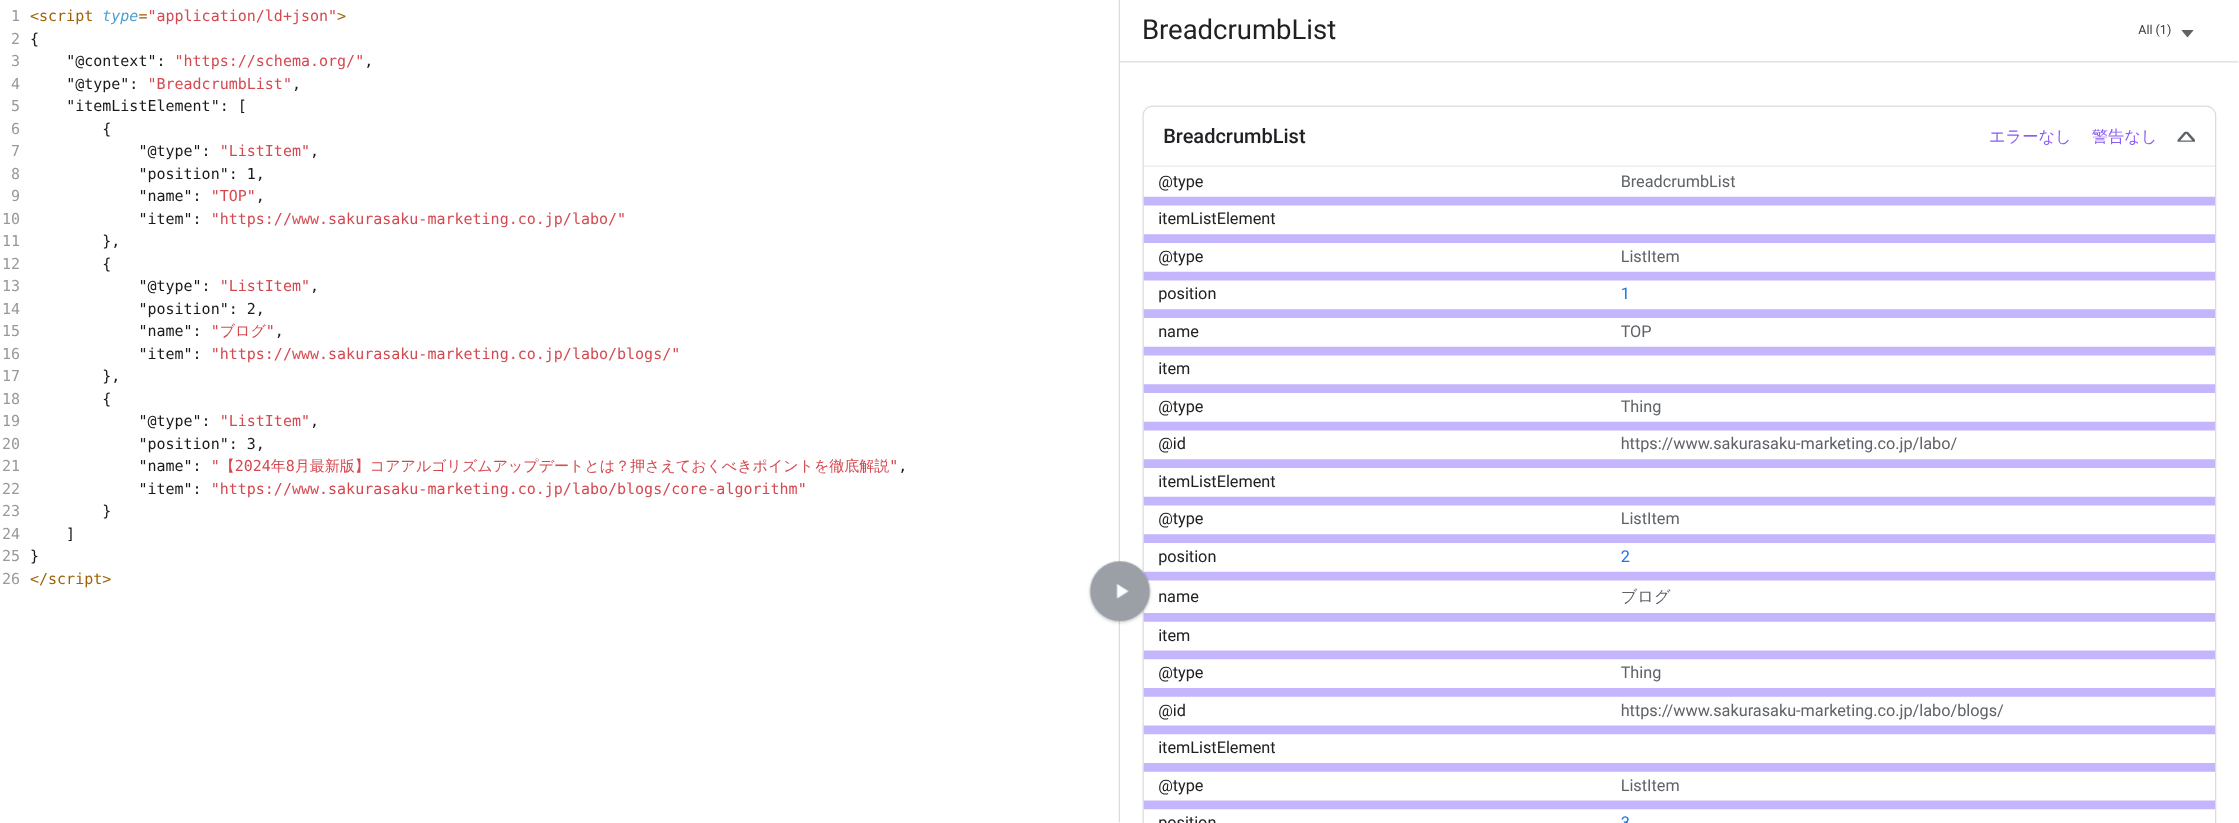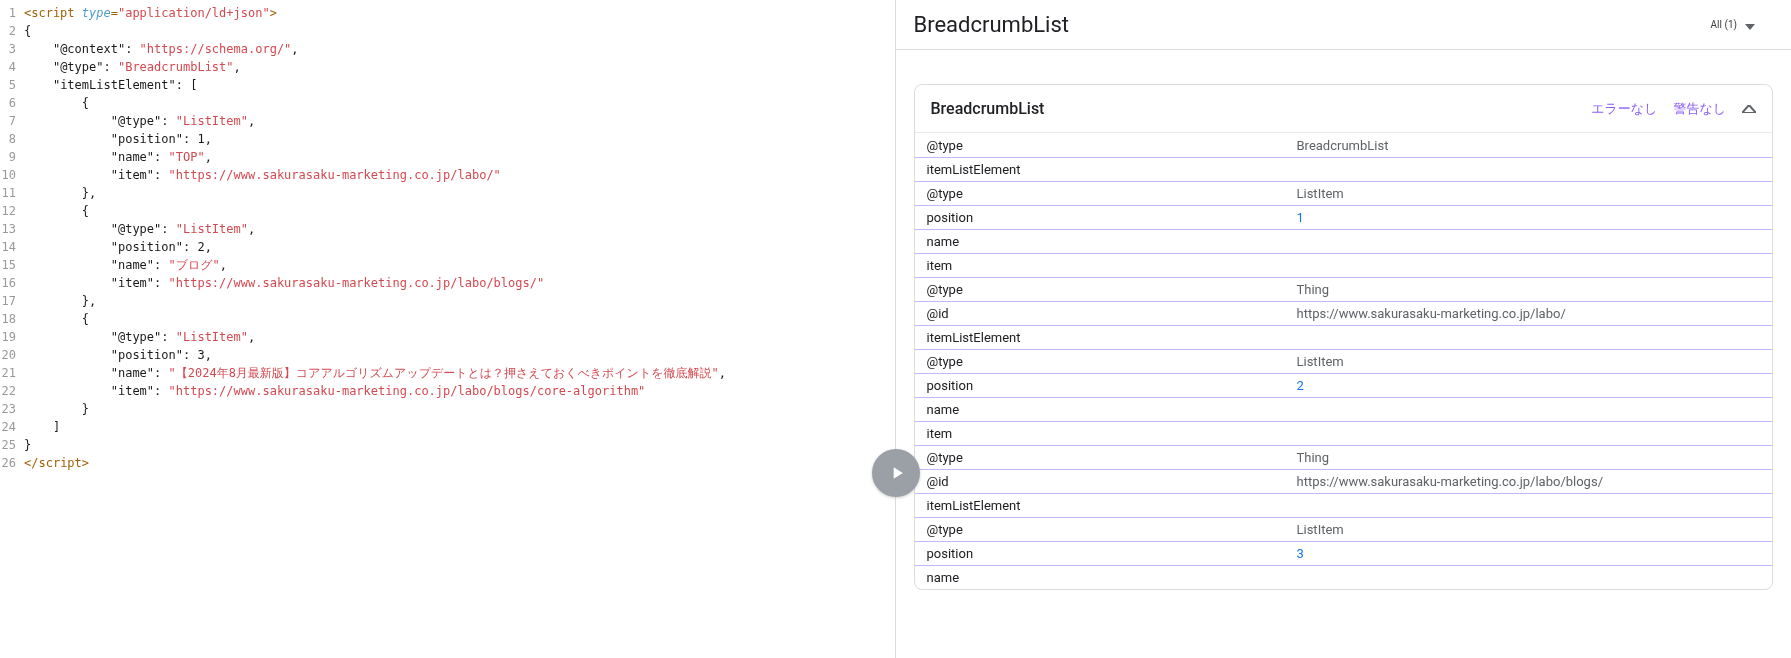--- a/index.html
+++ b/index.html
@@ -24,21 +24,21 @@
 .all-select svg { width: 10px; height: 6px; }
 
 .panel-wrap { padding: 18px 18px 0 18px; overflow: auto; flex: 1; }
 .panel { border: 1px solid #dadce0; border-radius: 8px; background: #fff; }
 .panel-header { display: flex; align-items: center; padding: 14px 16px; gap: 16px; cursor: pointer; }
 .panel-header .title { font-size: 16px; font-weight: 500; flex: 1; font-family: "Google Sans", Roboto, Arial, sans-serif; }
 .panel-header .status { font-size: 13px; color: #8b5cf6; }
 .panel-header svg { width: 14px; height: 8px; }
 
 .rows { border-top: 1px solid #e8eaed; }
-.row { display: flex; border-top: 1px solid #c4b5fd; font-size: 13px; min-height: 24px; align-items: center; cursor: pointer; }
+.row { display: flex; border-top: 7px solid #c4b5fd; font-size: 13px; min-height: 24px; align-items: center; cursor: pointer; }
 .row:first-child { border-top: none; }
 .row .key { width: 370px; padding: 4px 0; color: #202124; margin-left: 12px; }
 .row .val { flex: 1; padding: 4px 12px 4px 0; color: #5f6368; }
 .row .val.link { color: #1a73e8; }
 .ind-1 { padding-left: 36px; }
 .ind-2 { padding-left: 58px; }
 .ind-3 { padding-left: 80px; }
 
 
 .run-btn { position: absolute; left: 50%; top: 50%; transform: translate(-50%, 120px); width: 48px; height: 48px; border-radius: 50%; background: #9aa0a6; display: flex; align-items: center; justify-content: center; cursor: pointer; box-shadow: 0 1px 3px rgba(0,0,0,0.2); z-index: 10; }
@@ -112,20 +112,21 @@
           <div class="row">
             <div class="key ind-2">@type</div>
             <div class="val">ListItem</div>
           </div>
           <div class="row">
             <div class="key ind-2">position</div>
             <div class="val link">1</div>
           </div>
           <div class="row">
             <div class="key ind-2">name</div>
+            <div class="val">TOP</div>
           </div>
           <div class="row">
             <div class="key ind-2">item</div>
             <div class="val"></div>
           </div>
           <div class="row">
             <div class="key ind-3">@type</div>
             <div class="val">Thing</div>
           </div>
           <div class="row">
@@ -139,20 +140,21 @@
           <div class="row">
             <div class="key ind-2">@type</div>
             <div class="val">ListItem</div>
           </div>
           <div class="row">
             <div class="key ind-2">position</div>
             <div class="val link">2</div>
           </div>
           <div class="row">
             <div class="key ind-2">name</div>
+            <div class="val">ブログ</div>
           </div>
           <div class="row">
             <div class="key ind-2">item</div>
             <div class="val"></div>
           </div>
           <div class="row">
             <div class="key ind-3">@type</div>
             <div class="val">Thing</div>
           </div>
           <div class="row">

